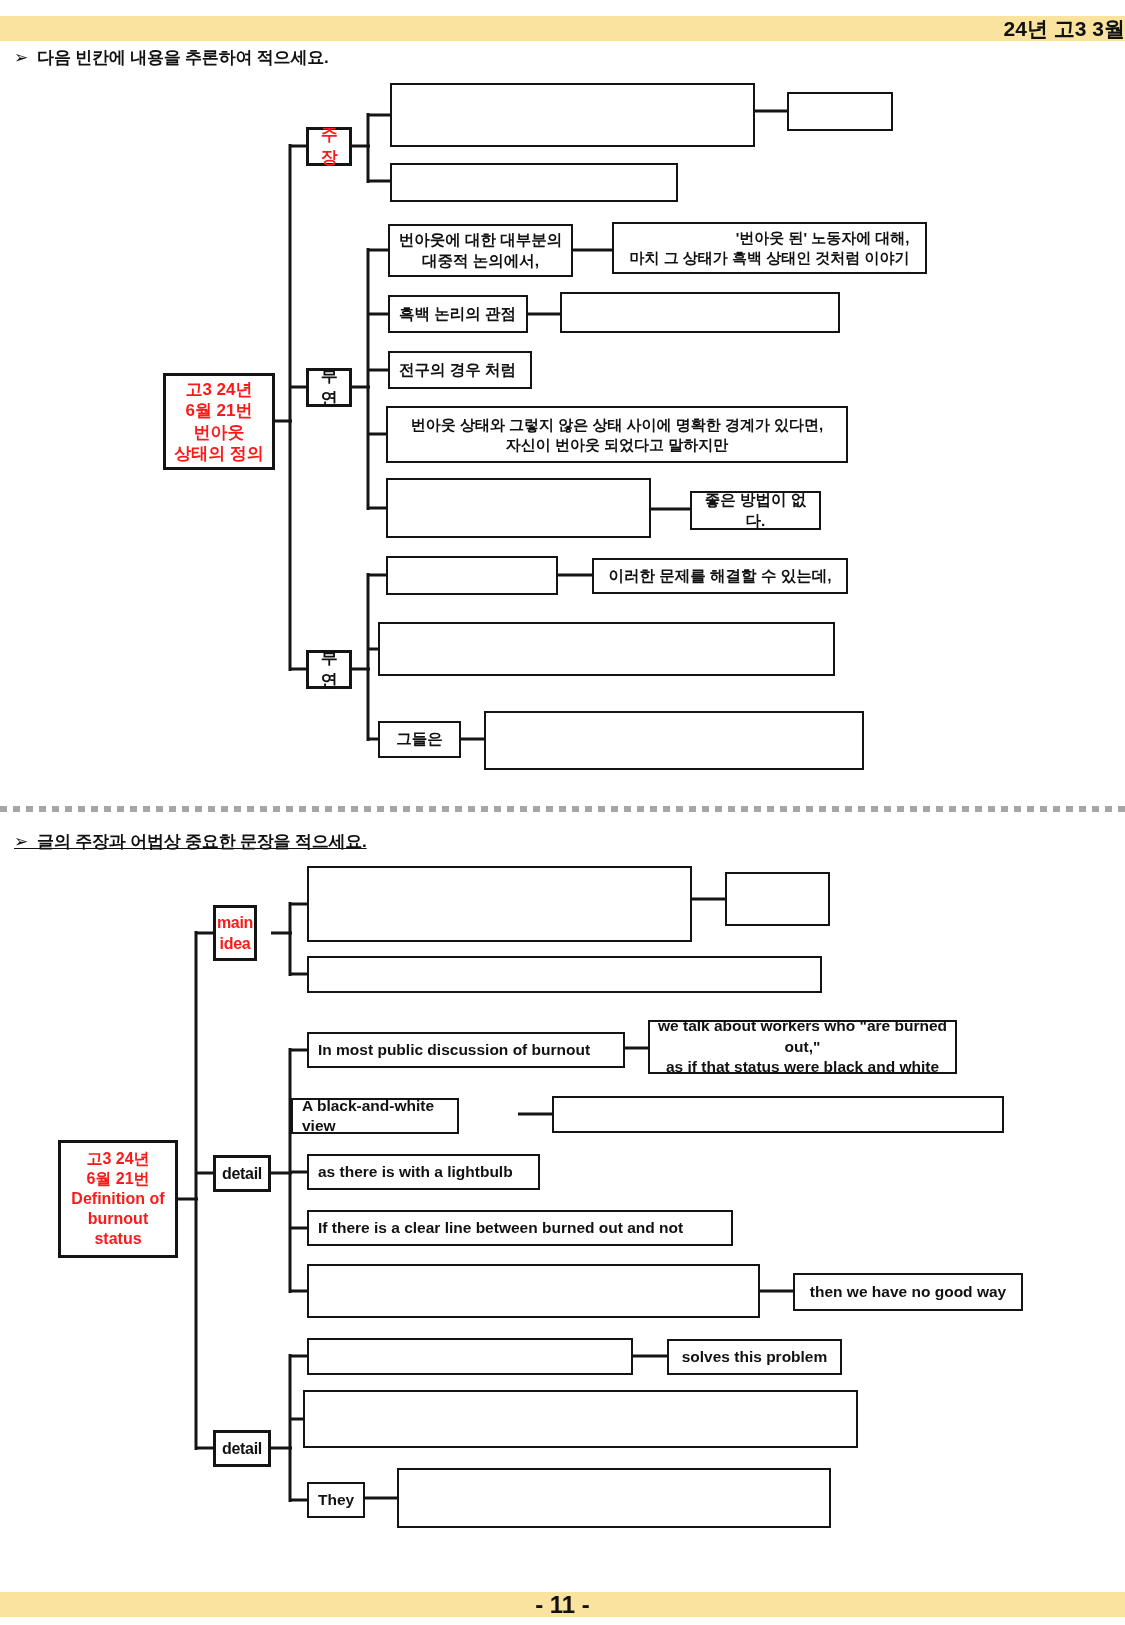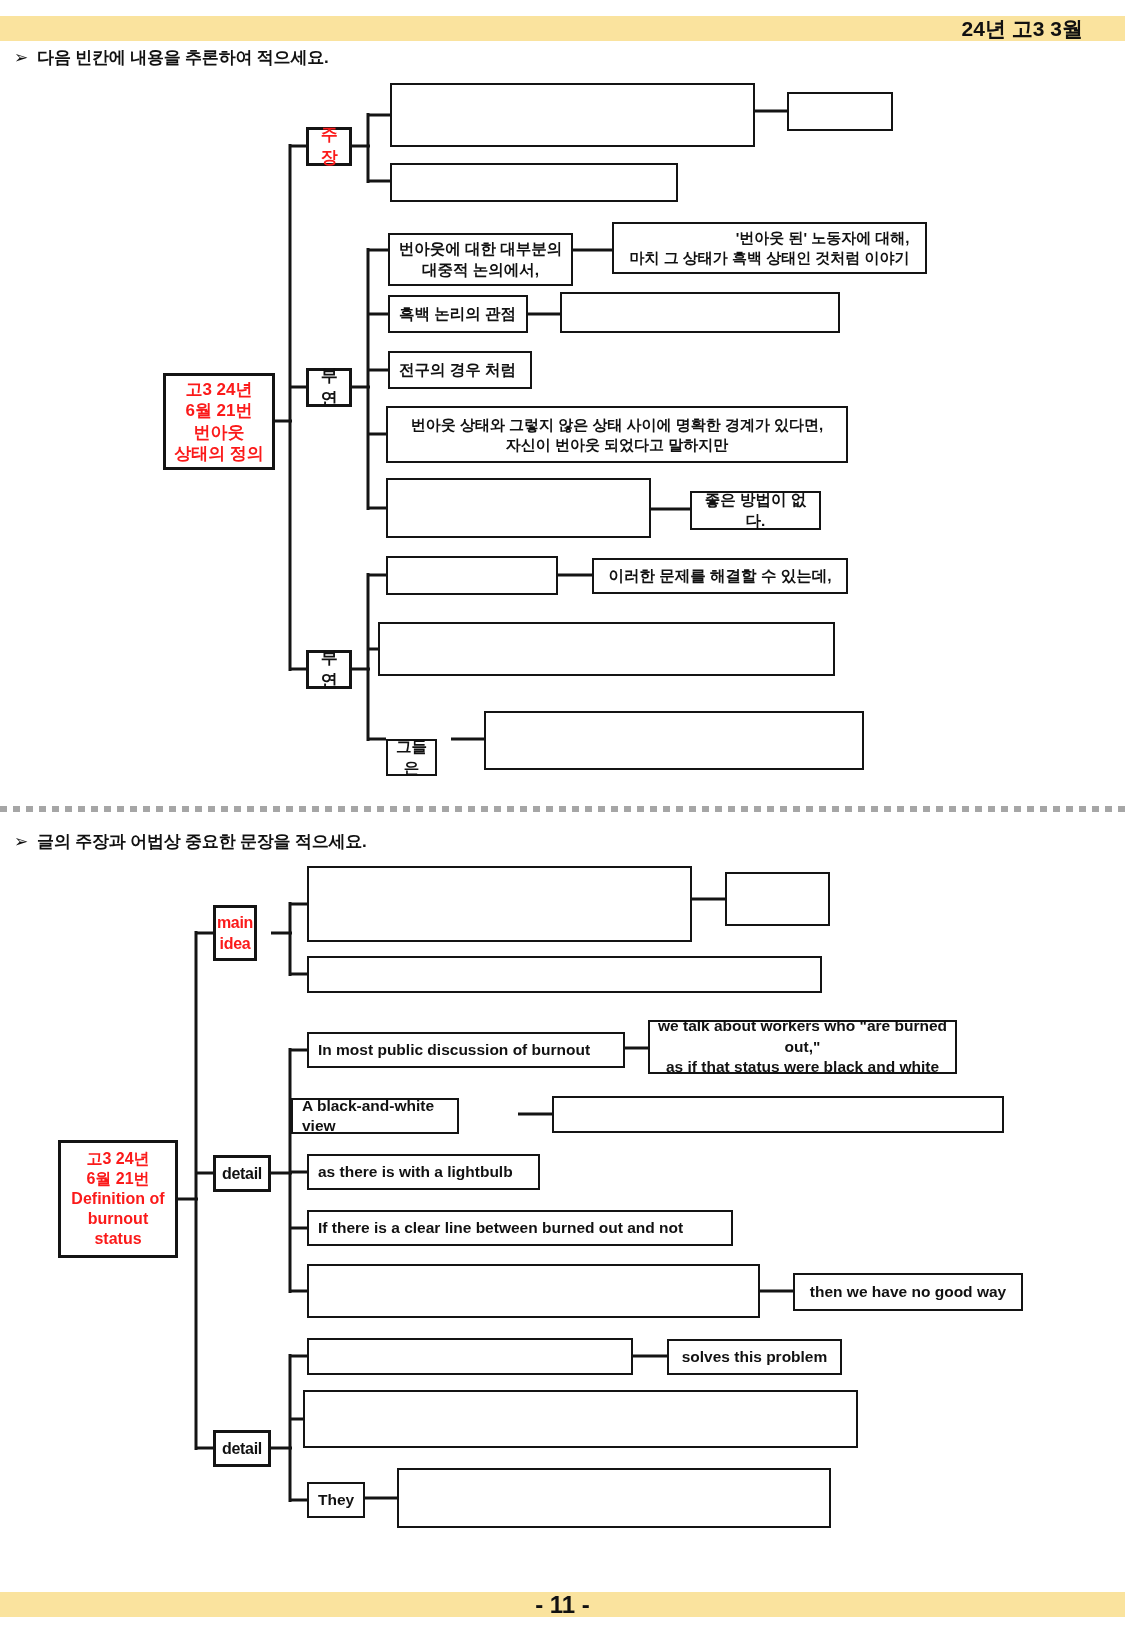--- a/index.html
+++ b/index.html
@@ -6,21 +6,21 @@
     --hl:#fae39e;
     --red:#fb1a1a;
     --line:#141414;
   }
   html,body{margin:0;padding:0;background:#ffffff;}
   #page{
     position:relative;width:1125px;height:1625px;background:#ffffff;overflow:hidden;
     font-family:"Liberation Sans","DejaVu Sans",sans-serif;font-weight:bold;color:#111;
   }
   .band{position:absolute;left:0;width:1125px;height:25px;background:var(--hl);}
-  .band.top{top:16px;text-align:right;font-size:21px;line-height:25px;padding-right:42px;box-sizing:border-box;}
+  .band.top{top:16px;text-align:right;font-size:21px;line-height:25px;box-sizing:border-box;}
   .band.bottom{top:1592px;text-align:center;font-size:24px;line-height:25px;}
   .instr{position:absolute;left:14px;font-size:17px;letter-spacing:-0.2px;white-space:pre;}
   .sep{position:absolute;left:0;top:806px;width:1125px;height:6px;
        background:repeating-linear-gradient(90deg,#a6a6a6 0 7px,transparent 7px 13px);}
   .box{
     position:absolute;background:#fff;border:2.5px solid var(--line);box-sizing:border-box;
     display:flex;align-items:center;justify-content:center;text-align:center;
     font-size:15.5px;line-height:1.32;white-space:pre-line;padding:5px 6px;
   }
   .box.lbl{border-width:3px;font-size:17px;letter-spacing:-0.3px;}
@@ -58,42 +58,42 @@
 6월 21번
 번아웃
 상태의 정의</div>
 
   <div class="box lbl redtxt" style="left:306px;top:127px;width:46px;height:39px;">주장</div>
   <div class="box" style="left:390px;top:83px;width:365px;height:64px;"></div>
   <div class="box" style="left:787px;top:92px;width:106px;height:39px;"></div>
   <div class="box" style="left:390px;top:163px;width:288px;height:39px;"></div>
 
   <div class="box lbl" style="left:306px;top:368px;width:46px;height:39px;">부연</div>
-  <div class="box" style="left:388px;top:224px;width:185px;height:53px;margin-top:9px;">번아웃에 대한 대부분의
+  <div class="box" style="left:388px;top:224px;width:185px;height:53px;">번아웃에 대한 대부분의
 대중적 논의에서,</div>
   <div class="box" style="left:612px;top:222px;width:315px;height:52px;font-size:15px;text-align:right;">'번아웃 된' 노동자에 대해,
 마치 그 상태가 흑백 상태인 것처럼 이야기</div>
   <div class="box ta-l" style="left:388px;top:295px;width:140px;height:38px;">흑백 논리의 관점</div>
   <div class="box" style="left:560px;top:292px;width:280px;height:41px;"></div>
   <div class="box ta-l" style="left:388px;top:351px;width:144px;height:38px;">전구의 경우 처럼</div>
   <div class="box" style="left:386px;top:406px;width:462px;height:57px;font-size:15px;">번아웃 상태와 그렇지 않은 상태 사이에 명확한 경계가 있다면,
 자신이 번아웃 되었다고 말하지만</div>
   <div class="box" style="left:386px;top:478px;width:265px;height:60px;"></div>
   <div class="box" style="left:690px;top:491px;width:131px;height:39px;">좋은 방법이 없다.</div>
 
   <div class="box lbl" style="left:306px;top:650px;width:46px;height:39px;">부연</div>
   <div class="box" style="left:386px;top:556px;width:172px;height:39px;"></div>
   <div class="box" style="left:592px;top:558px;width:256px;height:36px;">이러한 문제를 해결할 수 있는데,</div>
   <div class="box" style="left:378px;top:622px;width:457px;height:54px;"></div>
-  <div class="box" style="left:386px;top:721px;width:51px;height:37px;margin-top:18px;">그들은</div>
+  <div class="box" style="left:378px;top:721px;width:83px;height:37px;">그들은</div>
   <div class="box" style="left:484px;top:711px;width:380px;height:59px;"></div>
 
   <div class="sep"></div>
 
-  <div class="instr" style="top:830px;">➢  글의 주장과 어법상 중요한 문장을 적으세요.</div>
+  <div class="instr" style="top:830px;text-decoration:underline;">➢  글의 주장과 어법상 중요한 문장을 적으세요.</div>
 
   <div class="box root" style="left:58px;top:1140px;width:120px;height:118px;font-size:16px;">고3 24년
 6월 21번
 Definition of
 burnout
 status</div>
 
   <div class="box lbl redtxt" style="left:213px;top:905px;width:44px;height:56px;font-size:16px;">main
 idea</div>
   <div class="box" style="left:307px;top:866px;width:385px;height:76px;"></div>

